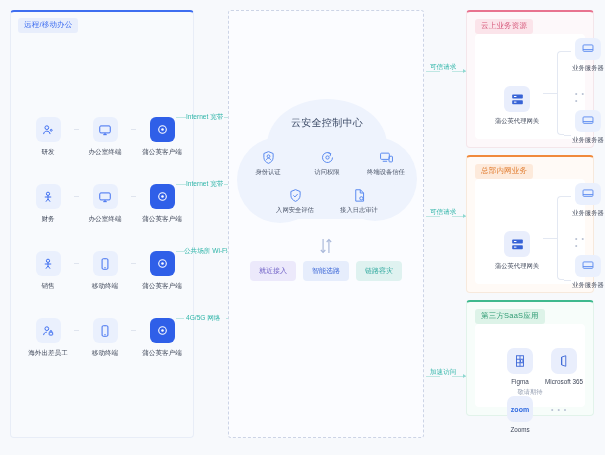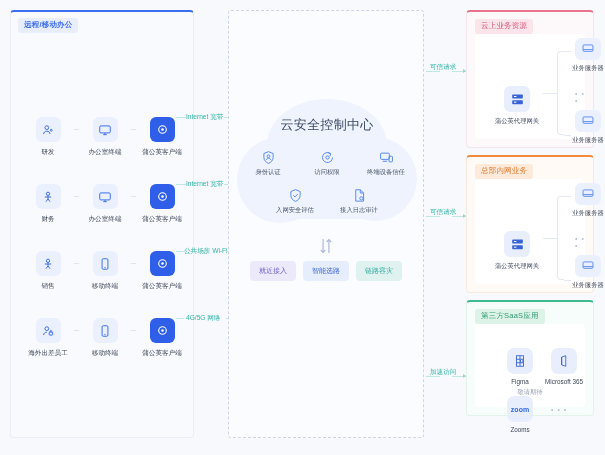--- a/index.html
+++ b/index.html
@@ -38,21 +38,21 @@
   #left-panel {
     left: 10px; top: 10px; width: 184px; height: 428px;
     background: #f8fafd;
     border-top: 2px solid #3e6ef0;
     border-left: 1px solid #e8edf7;
     border-right: 1px solid #e8edf7;
     border-bottom: 1px solid #e8edf7;
   }
   #left-panel .panel-badge {
     background: #e8eefc; color: #3e6ef0;
-    top: 6px; left: 7px; font-weight: bold;
+    top: 6px; left: 7px;
   }
   .user-row {
     position: absolute;
     left: 14px; width: 160px; height: 40px;
     display: flex; align-items: flex-start;
   }
   .node { width: 46px; text-align: center; position: relative; }
   .node .tile {
     width: 25px; height: 25px; margin: 0 auto;
     border-radius: 6px;
@@ -101,21 +101,21 @@
     background: #fbfcff;
   }
   .cloud-wrap {
     position: absolute; left: 8px; top: 88px; width: 180px; height: 130px;
   }
   .cloud-b {
     position: absolute; background: #eef3fd; border-radius: 50%;
   }
   .cloud-title {
     position: absolute; top: 17px; left: 0; right: 0;
-    text-align: center; font-size: 13px; color: #3c4a66;
+    text-align: center; font-size: 10px; color: #3c4a66;
     letter-spacing: .3px;
     font-family: Liberation Mono, monospace;
   }
   .cloud-icons {
     position: absolute; top: 50px; left: 0; right: 0;
     display: flex; justify-content: center; gap: 17px;
   }
   .cloud-icons.row2 { top: 88px; gap: 22px; }
   .ci { width: 42px; text-align: center; }
   .ci .g { height: 16px; display: flex; align-items: center; justify-content: center; }

